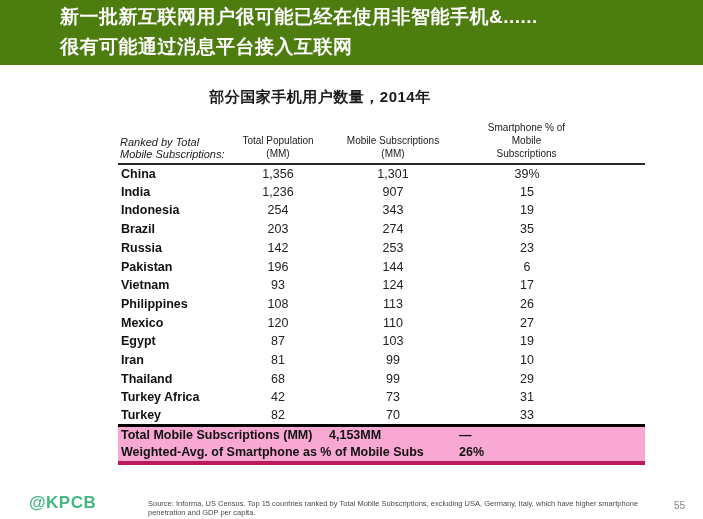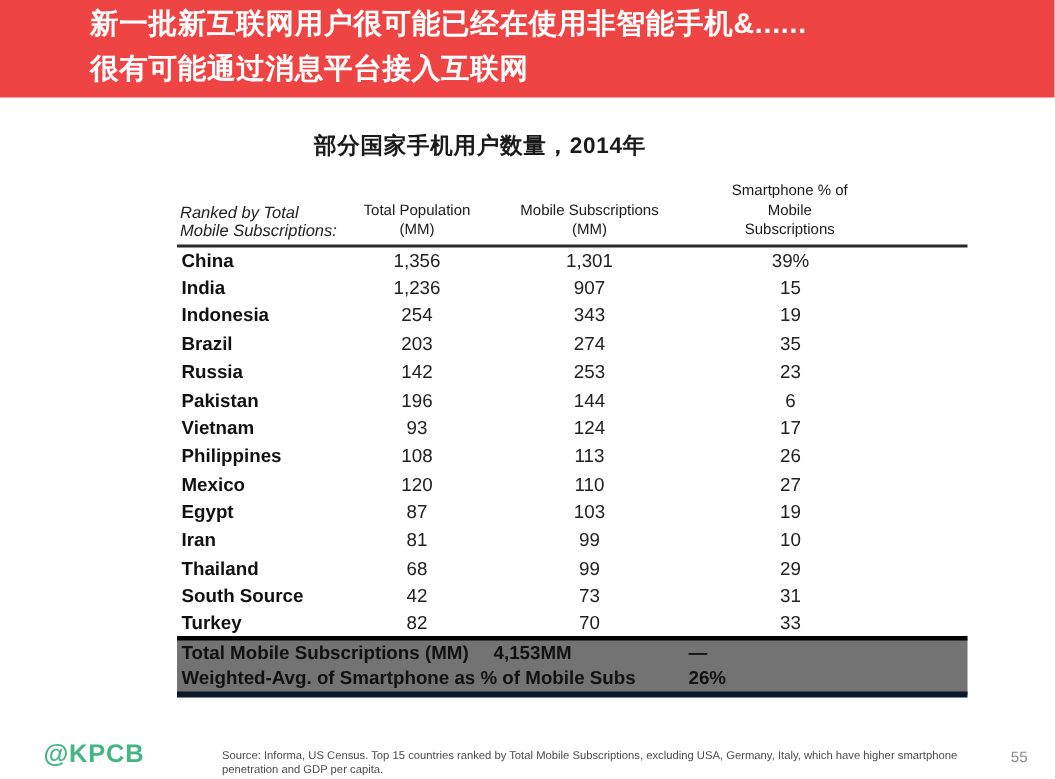--- a/index.html
+++ b/index.html
@@ -77,21 +77,21 @@
 
   tfoot tr { height: 18.5px; }
   tfoot th, tfoot td {
     font-size: 12.5px; font-weight: bold; color: #111;
     line-height: 1;
   }
   tfoot th { text-align: left; padding-left: 3px; }
   tfoot td { text-align: left; }
   tfoot td:last-child { padding-right: 50px; }
   tfoot tr.first-footer-row th, tfoot tr.first-footer-row td { border-top: 3px solid #000; }
-  tfoot tr.last-footer-row th, tfoot tr.last-footer-row td { border-bottom: 4px solid #0f172a; margin-top: 28px; }
+  tfoot tr.last-footer-row th, tfoot tr.last-footer-row td { border-bottom: 4px solid #be185d; margin-top: 28px; }
 
   
   .kpcb-logo {
     position: absolute; left: 29px; top: 493px;
     font-size: 17px; font-weight: bold;
     letter-spacing: 0.5px;
   }
   .source-text {
     position: absolute; left: 148px; top: 499px;
     width: 525px;
@@ -99,21 +99,21 @@
     line-height: 9px;
   }
   .page-number {
     position: absolute; right: 18px; top: 500px;
     font-size: 10px; color: #888;
   }
 </style>
 </head>
 <body>
 
-<div class="banner" style="background: #ef4444; color: rgb(255, 255, 255);">
+<div class="banner" style="background: #4d7c0f; color: rgb(255, 255, 255);">
   <div class="banner-line l1">新一批新互联网用户很可能已经在使用非智能手机&amp;......</div>
   <div class="banner-line l2">很有可能通过消息平台接入互联网</div>
 </div>
 
 <div class="slide-title">部分国家手机用户数量，2014年</div>
 
 <table class="data-table">
   <colgroup>
     <col class="c1">
       <col class="c2">
@@ -208,33 +208,33 @@
         <td>99</td>
         <td>10</td>
       </tr>
       <tr>
         <th>Thailand</th>
         <td>68</td>
         <td>99</td>
         <td>29</td>
       </tr>
       <tr>
-        <th>South Source</th>
+        <th>Turkey Africa</th>
         <td>42</td>
         <td>73</td>
         <td>31</td>
       </tr>
       <tr>
         <th>Turkey</th>
         <td>82</td>
         <td>70</td>
         <td>33</td>
       </tr>
     </tbody>
-  <tfoot style="background: #737373;">
+  <tfoot style="background: #f9a8d4;">
     <tr class="first-footer-row">
       <th colspan="2">Total Mobile Subscriptions (MM)</th>
       <td>4,153MM</td>
       <td>—</td>
     </tr>
     <tr class="last-footer-row">
       <th colspan="3">Weighted-Avg. of Smartphone as % of Mobile Subs</th>
       <td>26%</td>
     </tr>
   </tfoot>

